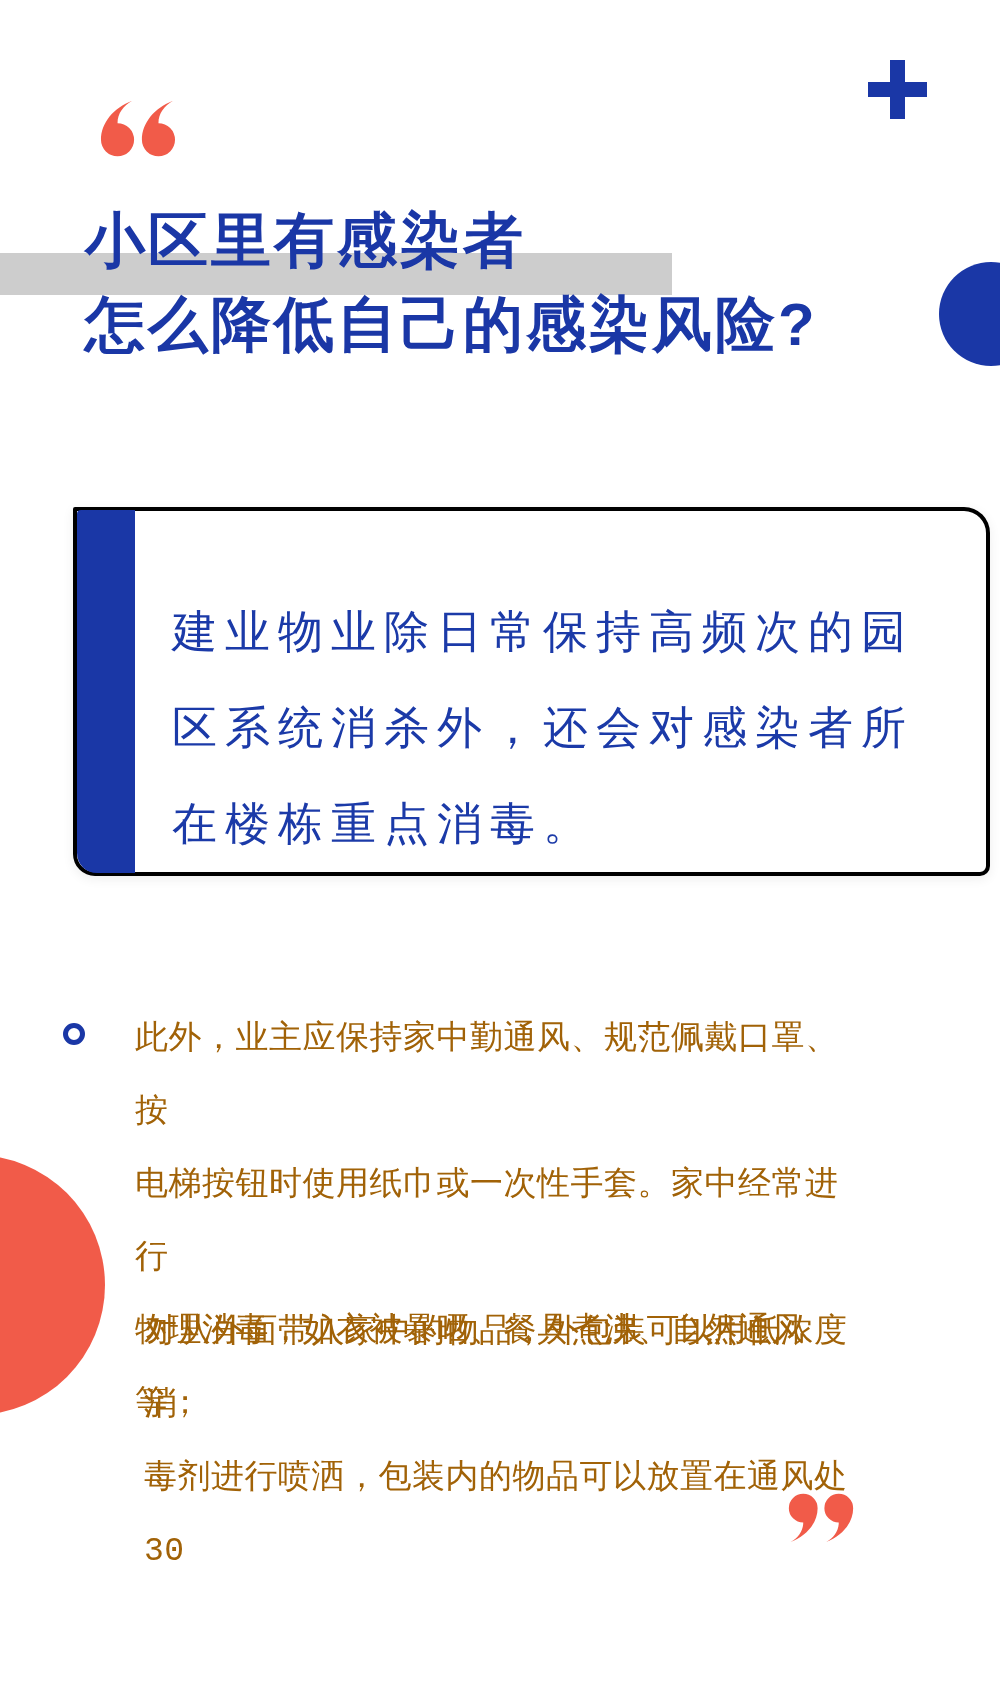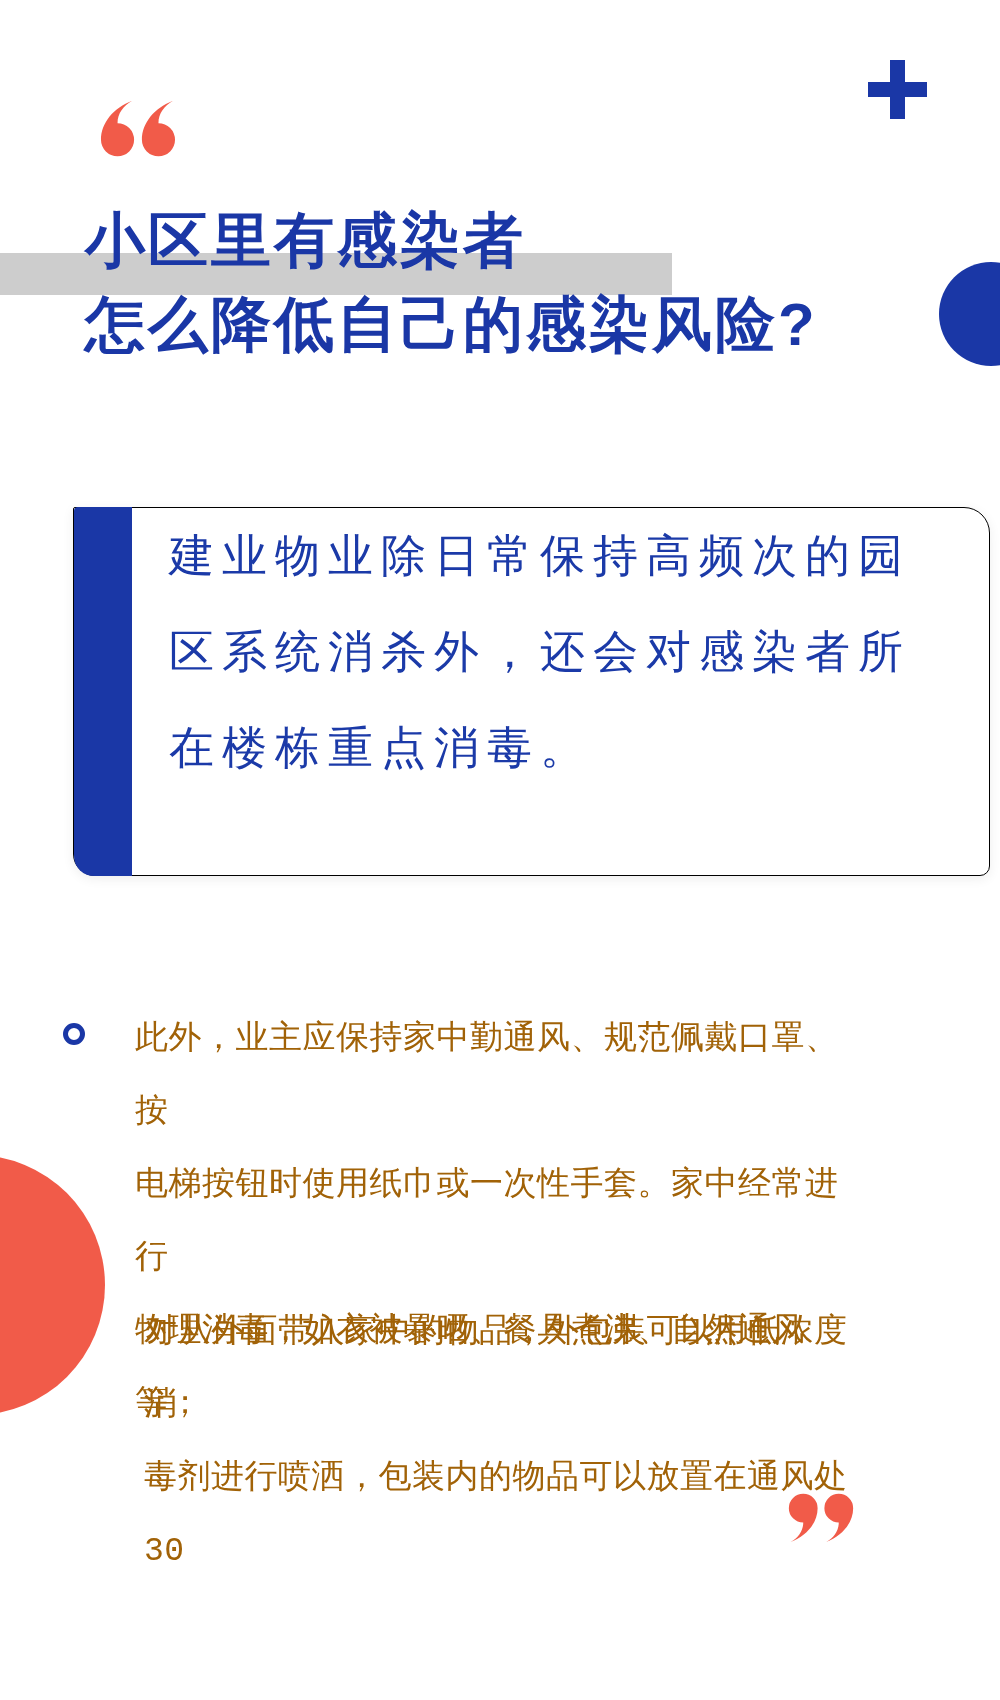--- a/index.html
+++ b/index.html
@@ -22,25 +22,25 @@
     position:absolute;left:85px;top:199px;z-index:2;
     font-size:60px;line-height:84px;font-weight:900;
     color:#1A37A6;letter-spacing:3px;white-space:pre-line;
   }
   .blue-circle{position:absolute;left:939px;top:262px;width:104px;height:104px;border-radius:50%;background:#1A37A6;}
   .red-circle{position:absolute;left:-155px;top:1155px;width:260px;height:260px;border-radius:50%;background:#F15B49;}
 
   
   .quote-card{
     position:absolute;left:73px;top:507px;width:917px;height:369px;
-    background:#ffffff;border:1px solid #000000;
+    background:#ffffff;border:4px solid #000000;
     border-radius:2px 26px 10px 22px;
     box-shadow:0 3px 12px rgba(0,0,0,0.07);
     box-sizing:border-box;
-    display:flex;align-items:flex-start;
+    display:flex;align-items:flex-end;
   }
   .quote-card .accent-bar{
     position:absolute;left:0;top:-1px;bottom:-1px;width:58px;
     background:#1A37A6;border-radius:4px 0 0 20px;
   }
   .quote-card .card-text{
     margin-left:95px;margin-right:40px;
     font-size:45px;line-height:96px;letter-spacing:8px;
     color:#1B3AA8;white-space:pre-line;
   }

